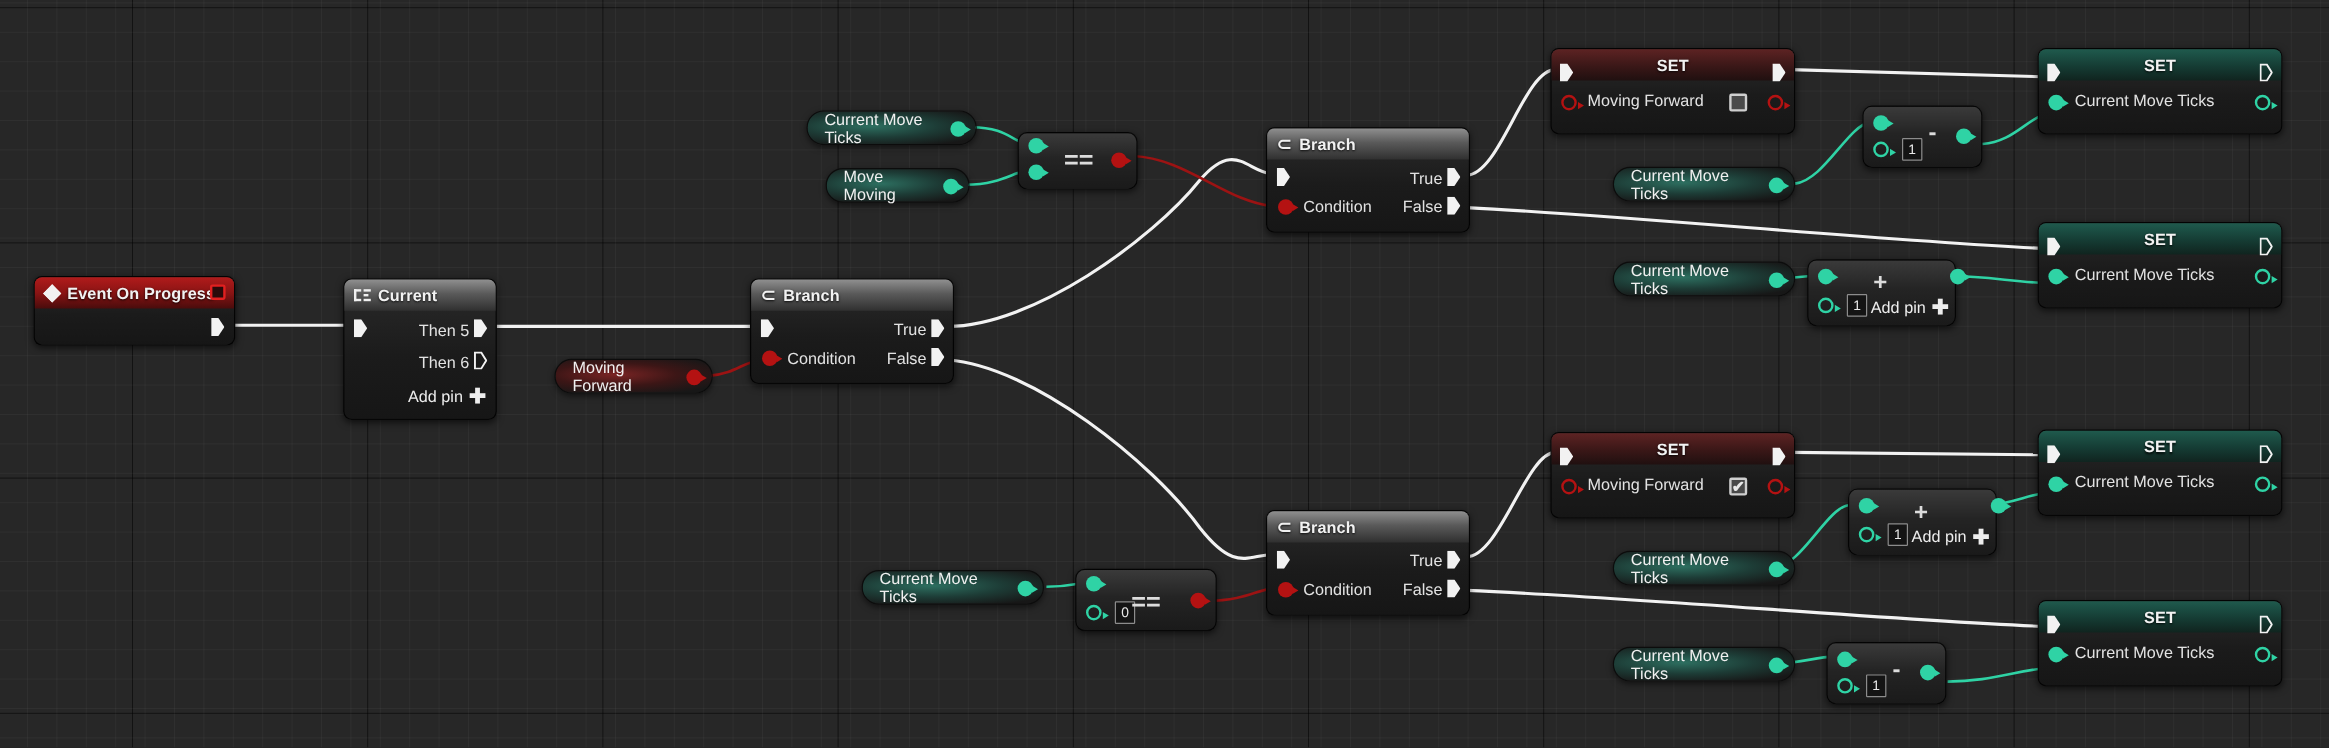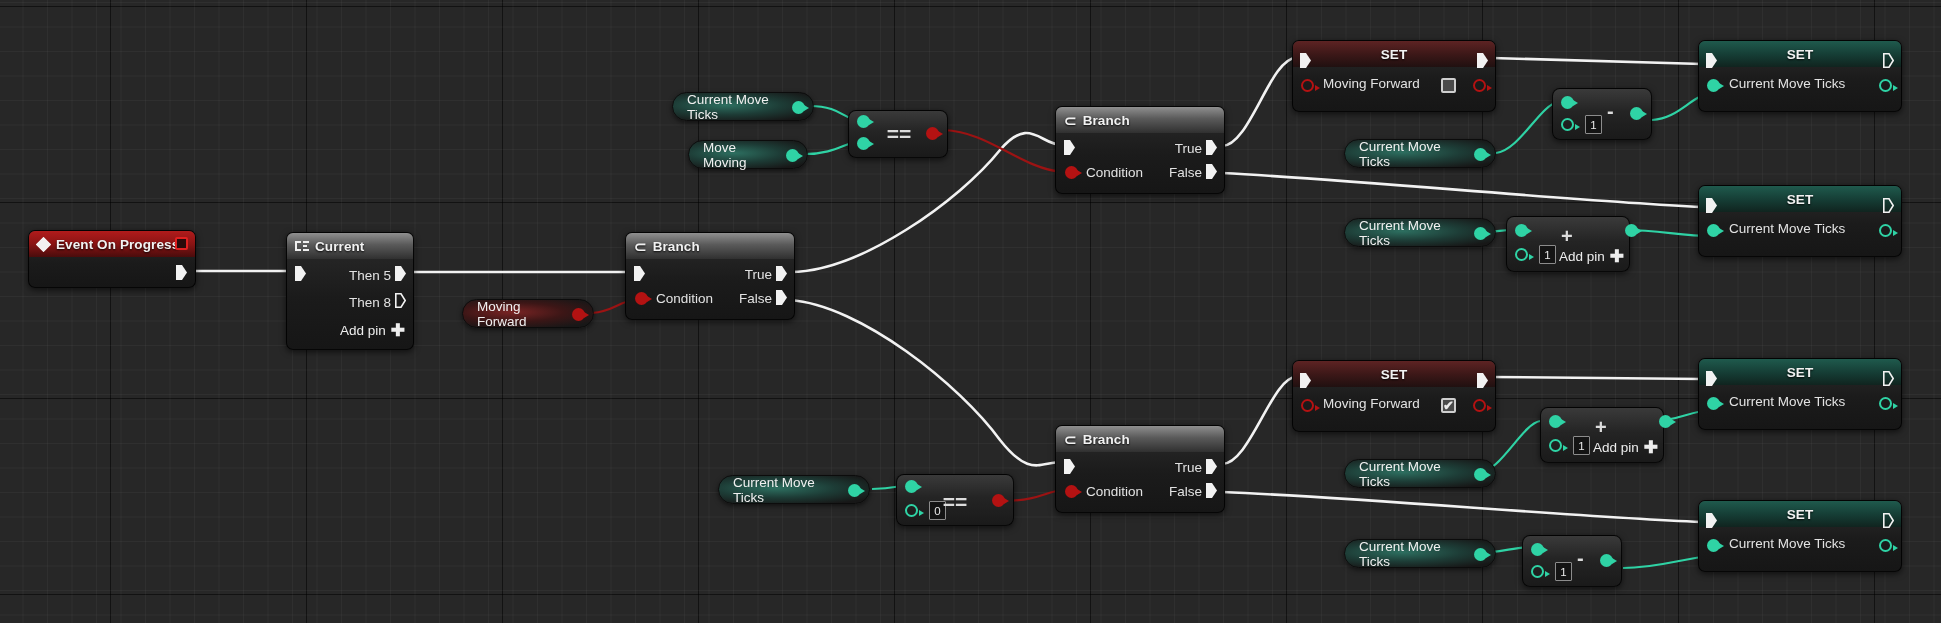--- a/index.html
+++ b/index.html
@@ -248,21 +248,21 @@
       </span>
       <div class="row row-right" style="position:absolute; left:0; right:0; top:3px;">
         <span class="row-label">Then 5</span>
       </div>
       <span class="exec" style="right:7px; top:7px;">
         <svg width="11" height="15">
             <polygon points="0,0 6,0 11,7.5 6,15 0,15" fill="#f2f2f2"></polygon>
           </svg>
       </span>
       <div class="row row-right" style="position:absolute; left:0; right:0; top:30px;">
-        <span class="row-label">Then 8</span>
+        <span class="row-label">Then 6</span>
       </div>
       <span class="exec" style="right:7px; top:34px;">
         <svg width="11" height="15">
             <polygon points="0.8,0.8 6,0.8 10.2,7.5 6,14.2 0.8,14.2" fill="none" stroke="#f2f2f2" stroke-width="1.6"></polygon>
           </svg>
       </span>
       <div class="addpin" style="right:8px; top:63px;">
         <span>Add pin</span>
         <span class="plusglyph">✚</span>
       </div>

